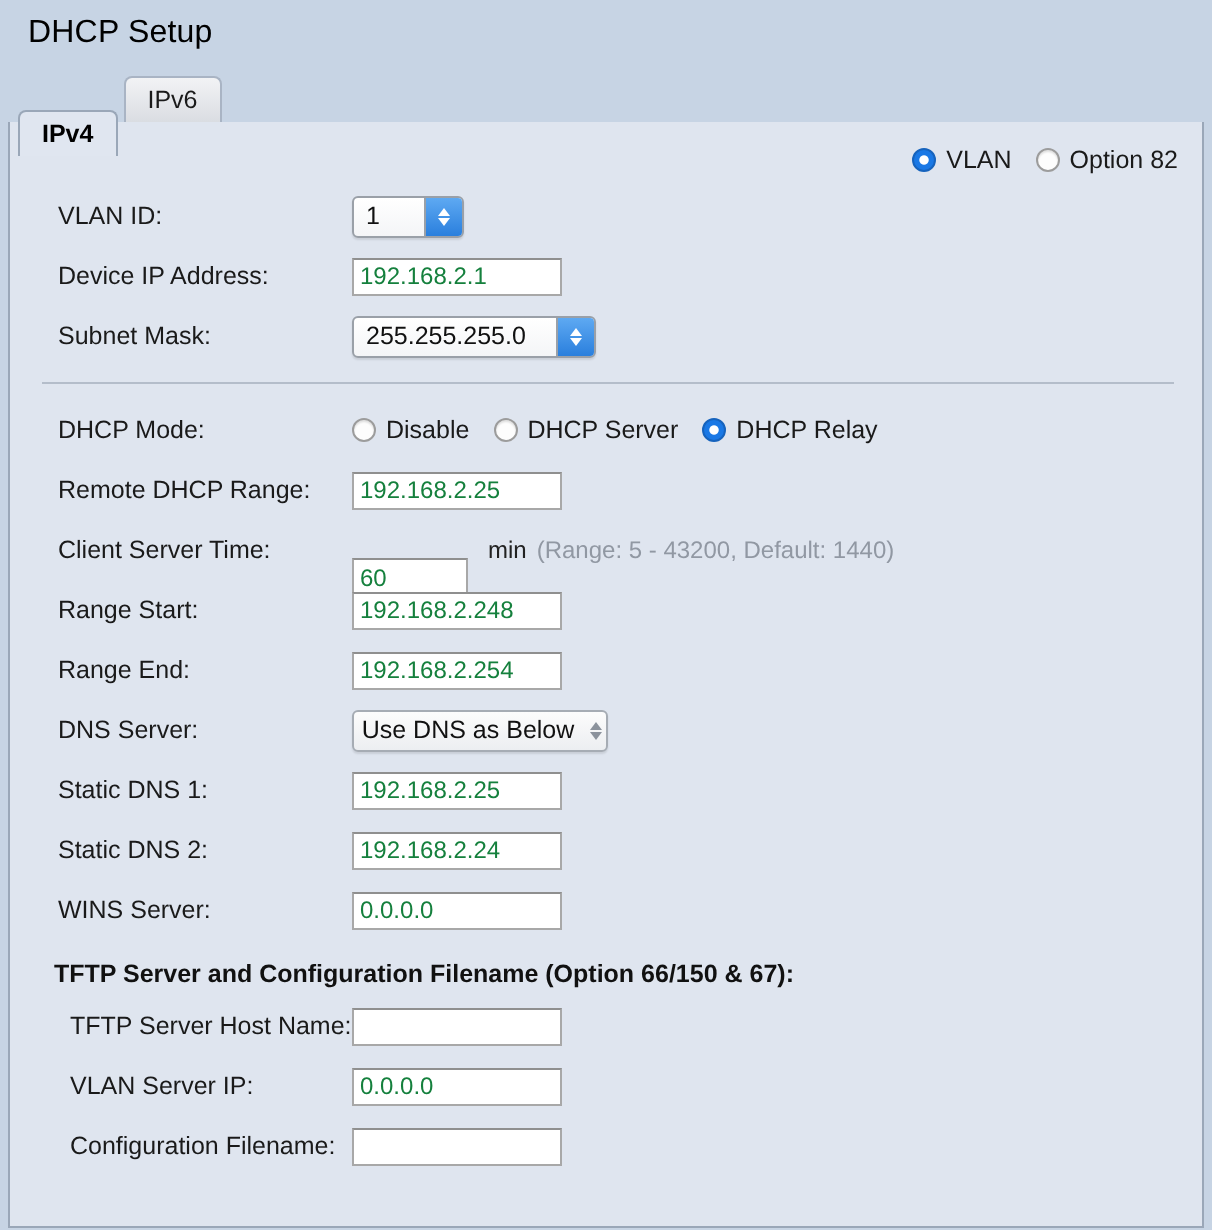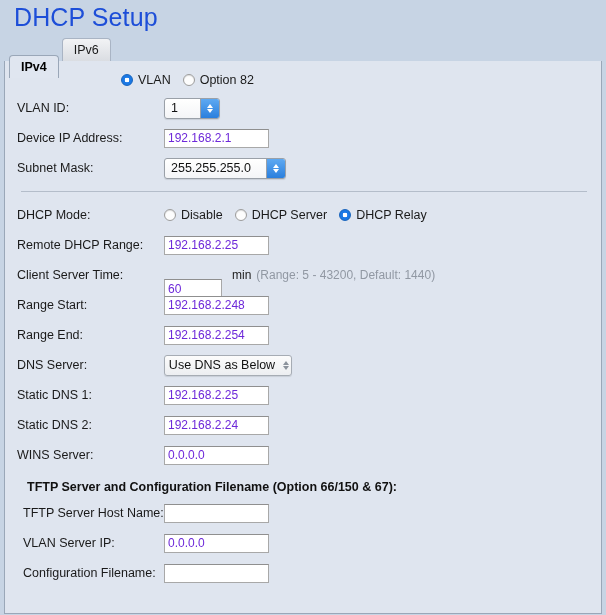--- a/index.html
+++ b/index.html
@@ -17,23 +17,23 @@
   }
 
   
   .page-header {
     height: 33px;
     padding: 4px 0 0 14px;
     box-sizing: border-box;
     background: #c7d4e4;
   }
   .page-title {
-    font-size: 25px;
+    font-size: 16px;
     font-weight: normal;
-    color: #1d4ed8;
+    color: #000000;
     letter-spacing: 0.1px;
     line-height: 26px;
   }
 
   
   .tab-bar {
     height: 28px;
     padding-left: 9px;
     background: #c7d4e4;
     display: flex;
@@ -75,39 +75,40 @@
     box-sizing: border-box;
     height: 554px;
     position: relative;
     top: -1px;
   }
 
   .row {
     display: flex;
     align-items: center;
     height: 30px;
-    padding-left: 12px;
+    padding-left: 24px;
     box-sizing: border-box;
   }
   .row-label {
     width: 147px;
     flex: 0 0 147px;
     font-size: 12.5px;
     color: #1a1a1a;
   }
   .row-label.indent {
     padding-left: 6px;
     width: 141px;
     flex: 0 0 141px;
   }
 
   
   .radio-row {
-    padding-left: 116px;
+    padding-left: 71px;
     height: 26px;
+    justify-content: flex-end;
   }
   .radio-group { display: flex; align-items: center; }
   .radio-opt {
     display: flex;
     align-items: center;
     margin-right: 12px;
     cursor: default;
   }
   .radio {
     width: 12px;
@@ -129,21 +130,21 @@
 
   
   .txt {
     height: 19px;
     border: 1px solid #a8a8a8;
     border-top-color: #8f8f8f;
     background: #ffffff;
     box-sizing: border-box;
     font-family: "Liberation Sans", sans-serif;
     font-size: 12px;
-    color: #6d28d9;
+    color: #15803d;
     padding: 0 3px;
     outline: none;
     display: flex;
     align-items: center;
   }
   .txt.w-wide  { width: 105px; }
   .txt.w-small { width: 58px; margin-top: 27px; }
 
   .hint-unit {
     margin-left: 10px;

